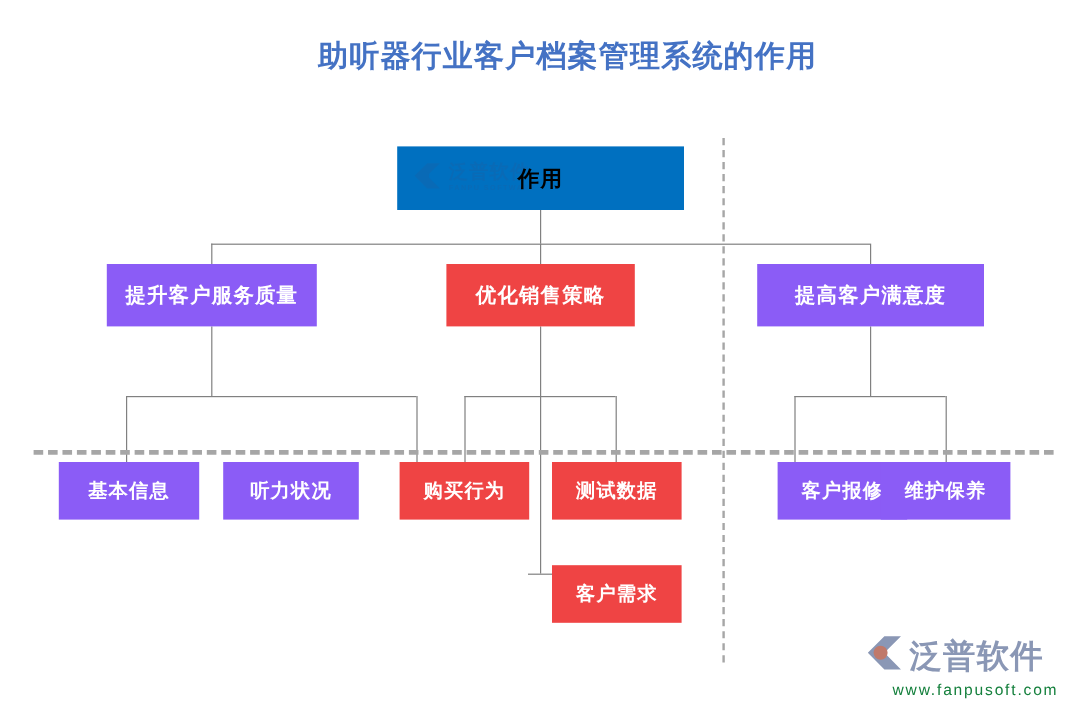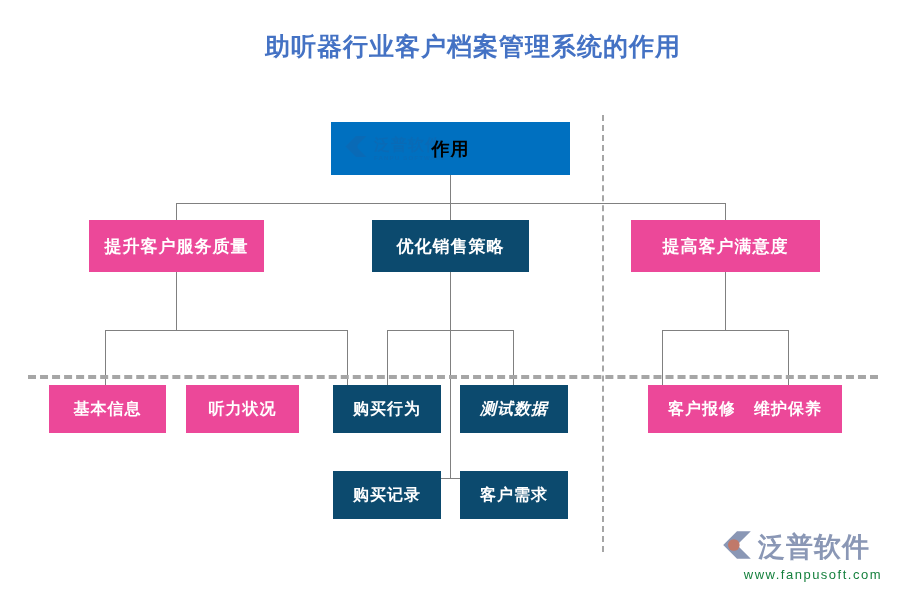--- a/index.html
+++ b/index.html
@@ -36,22 +36,22 @@
     display: flex;
     align-items: center;
     justify-content: center;
     box-sizing: border-box;
     font-size: 17px;
     font-weight: bold;
     letter-spacing: 1px;
     z-index: 5;
     overflow: hidden;
   }
-  .node.blue  { background: #ec4899; color: #ffffff; }
-  .node.gray  { background: #0c4a6e; color: #ffffff; }
+  .node.blue  { background: #8b5cf6; color: #ffffff; }
+  .node.gray  { background: #ef4444; color: #ffffff; }
   .node.root  { background: #0070c0; color: #000000; font-size: 18px; }
   .node.leaf  { font-size: 16px; }
 
   
   .conn {
     position: absolute;
     background: #808080;
     z-index: 1;
   }
   .conn.v { width: 1px; }
@@ -182,27 +182,24 @@
   </div>
 
   <div class="node blue leaf" style="left:186px; top:385px; width:113px; height:48px;">
     <span>听力状况</span>
   </div>
 
   <div class="node gray leaf" style="left:333px; top:385px; width:108px; height:48px;">
     <span>购买行为</span>
   </div>
 
-  <div class="node gray leaf" style="left:460px; top:385px; width:108px; height:48px;font-style:italic;">
+  <div class="node gray leaf" style="left:460px; top:385px; width:108px; height:48px;">
     <span>测试数据</span>
   </div>
 
-  <div class="node gray leaf" style="left:333px; top:471px; width:108px; height:48px;">
-    <span>购买记录</span>
-  </div>
 
   <div class="node gray leaf" style="left:460px; top:471px; width:108px; height:48px;">
     <span>客户需求</span>
   </div>
 
   <div class="node blue leaf" style="left:608px; top:385px; width:108px; height:48px;margin-left:40px;">
     <span>客户报修</span>
   </div>
 
   <div class="node blue leaf" style="left:734px; top:385px; width:108px; height:48px;">

